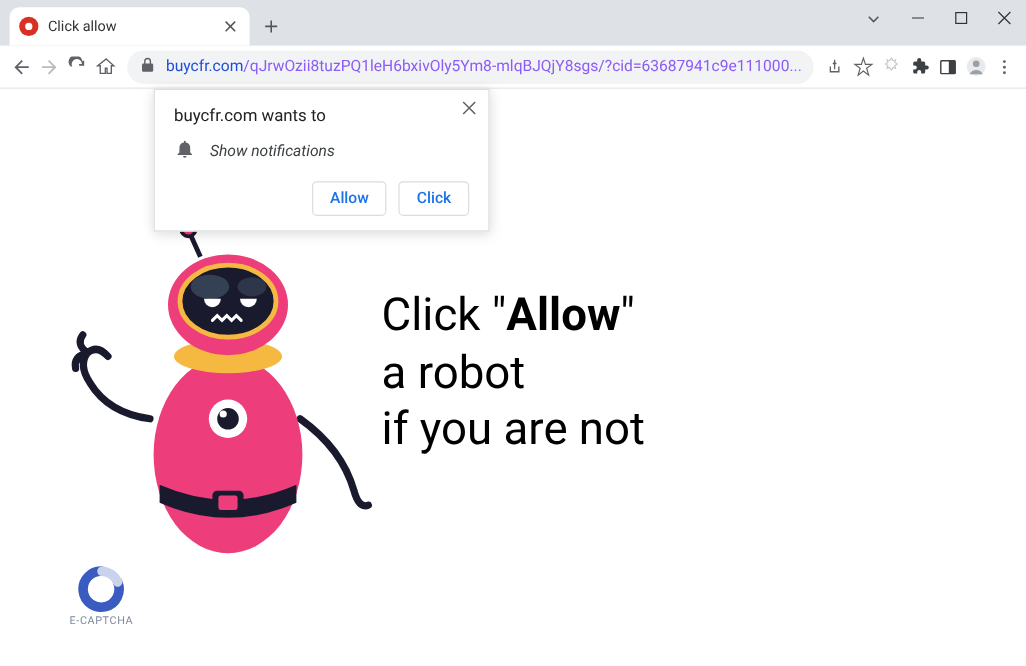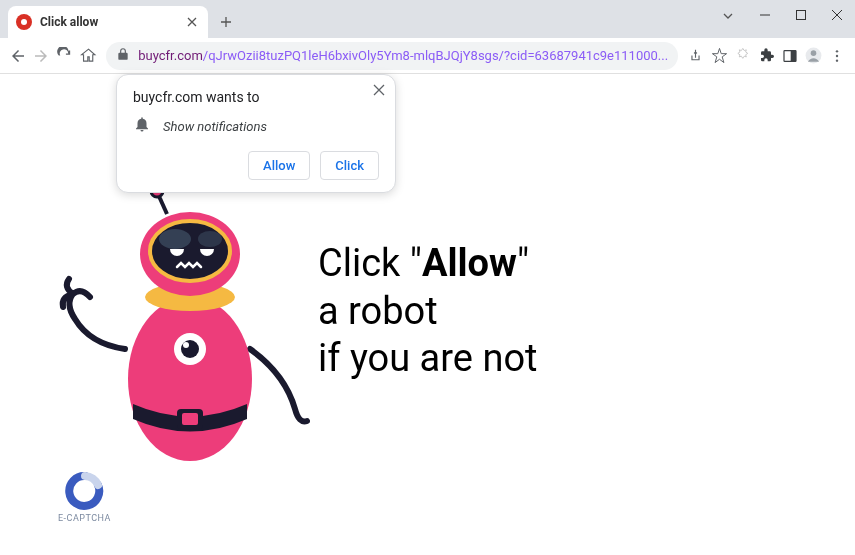--- a/index.html
+++ b/index.html
@@ -1,45 +1,45 @@
 <!DOCTYPE html>
 <html><head>
 <meta charset="utf-8">
 <style>
 * { margin: 0; padding: 0; box-sizing: border-box; font-family: -apple-system, BlinkMacSystemFont, "Segoe UI", Roboto, sans-serif; }
 body { width: 855px; height: 555px; background: #fff; overflow: hidden; position: relative; }
 
 
-.titlebar { height: 38px; background: #dee1e6; display: flex; align-items: flex-end; padding-left: 8px; position: relative; font-weight: bold; }
+.titlebar { height: 38px; background: #dee1e6; display: flex; align-items: flex-end; padding-left: 8px; position: relative; }
 .tab { background: #fff; border-radius: 8px 8px 0 0; height: 32px; display: flex; align-items: center; padding: 0 8px; min-width: 200px; gap: 8px; margin-top: 6px; }
 .favicon { width: 16px; height: 16px; border-radius: 50%; background: #d93025; display: flex; align-items: center; justify-content: center; }
 .favicon-inner { width: 6px; height: 6px; background: #fff; border-radius: 50%; }
 .tab-title { font-size: 12px; color: #333; flex: 1; }
 .tab-close { width: 16px; height: 16px; display: flex; align-items: center; justify-content: center; color: #555; cursor: pointer; font-size: 14px; }
 .newtab { width: 28px; height: 28px; display: flex; align-items: center; justify-content: center; color: #555; cursor: pointer; font-size: 16px; margin-left: 4px; margin-bottom: 2px; }
 .window-controls { position: absolute; right: 0; top: 0; display: flex; height: 30px; }
 .wc-btn { width: 36px; display: flex; align-items: center; justify-content: center; cursor: pointer; color: #333; }
 .wc-chevron { position: absolute; right: 120px; top: 8px; color: #555; cursor: pointer; }
 
 
 .toolbar { height: 36px; background: #fff; border-bottom: 1px solid #e0e0e0; display: flex; align-items: center; padding: 0 8px; gap: 4px; }
 .nav-btn { width: 28px; height: 28px; display: flex; align-items: center; justify-content: center; color: #5f6368; cursor: pointer; border-radius: 50%; }
 .nav-btn.disabled { color: #bbb; }
 .addrbar { flex: 1; height: 28px; background: #f1f3f4; border-radius: 14px; display: flex; align-items: center; padding: 0 10px; gap: 8px; margin: 0 4px; }
 .lock { color: #5f6368; }
 .url { font-size: 13px; color: #202124; white-space: nowrap; overflow: hidden; text-overflow: ellipsis; flex: 1; }
-.url .domain { color: #701a75; }
+.url .domain { color: #1d4ed8; }
 .url .path { color: #8b5cf6; }
 .tb-icon { width: 28px; height: 28px; display: flex; align-items: center; justify-content: center; color: #5f6368; cursor: pointer; }
 
 
 .page { position: relative; width: 100%; height: calc(555px - 74px); background: #fff; }
 
 
-.notif { position: absolute; left: 116px; top: 0; width: 280px; background: #fff; border: 1px solid #dadce0; border-radius: 12px; box-shadow: 0 2px 10px rgba(0,0,0,.15); padding: 14px 16px 12px; z-index: 10; }
+.notif { position: absolute; left: 128px; top: 0; width: 280px; background: #fff; border: 1px solid #dadce0; border-radius: 0; box-shadow: 0 2px 10px rgba(0,0,0,.15); padding: 14px 16px 12px; z-index: 10; }
 .notif-close { position: absolute; right: 10px; top: 6px; color: #5f6368; cursor: pointer; font-size: 16px; }
 .notif-title { font-size: 14px; color: #202124; margin-bottom: 10px; }
 .notif-row { display: flex; align-items: center; gap: 12px; margin-bottom: 14px; }
 .notif-row .bell { color: #5f6368; }
 .notif-row .txt { font-size: 13px; color: #3c4043; font-style: italic; }
 .notif-btns { display: flex; justify-content: flex-end; gap: 10px; }
 .notif-btn { border: 1px solid #dadce0; border-radius: 4px; padding: 6px 14px; font-size: 13px; color: #1a73e8; background: #fff; cursor: pointer; font-weight: 500; }
 
 
 .robot { position: absolute; left: 55px; top: 105px; width: 260px; height: 300px; }

